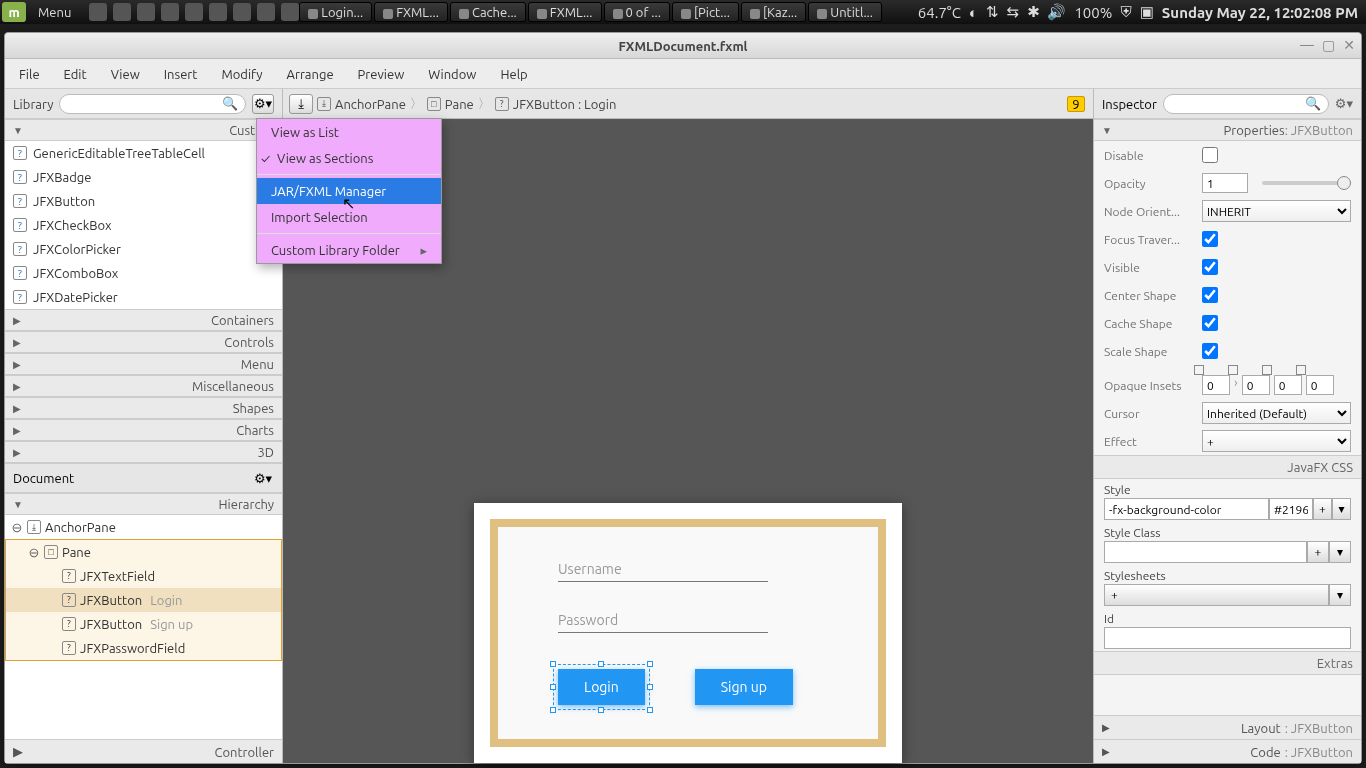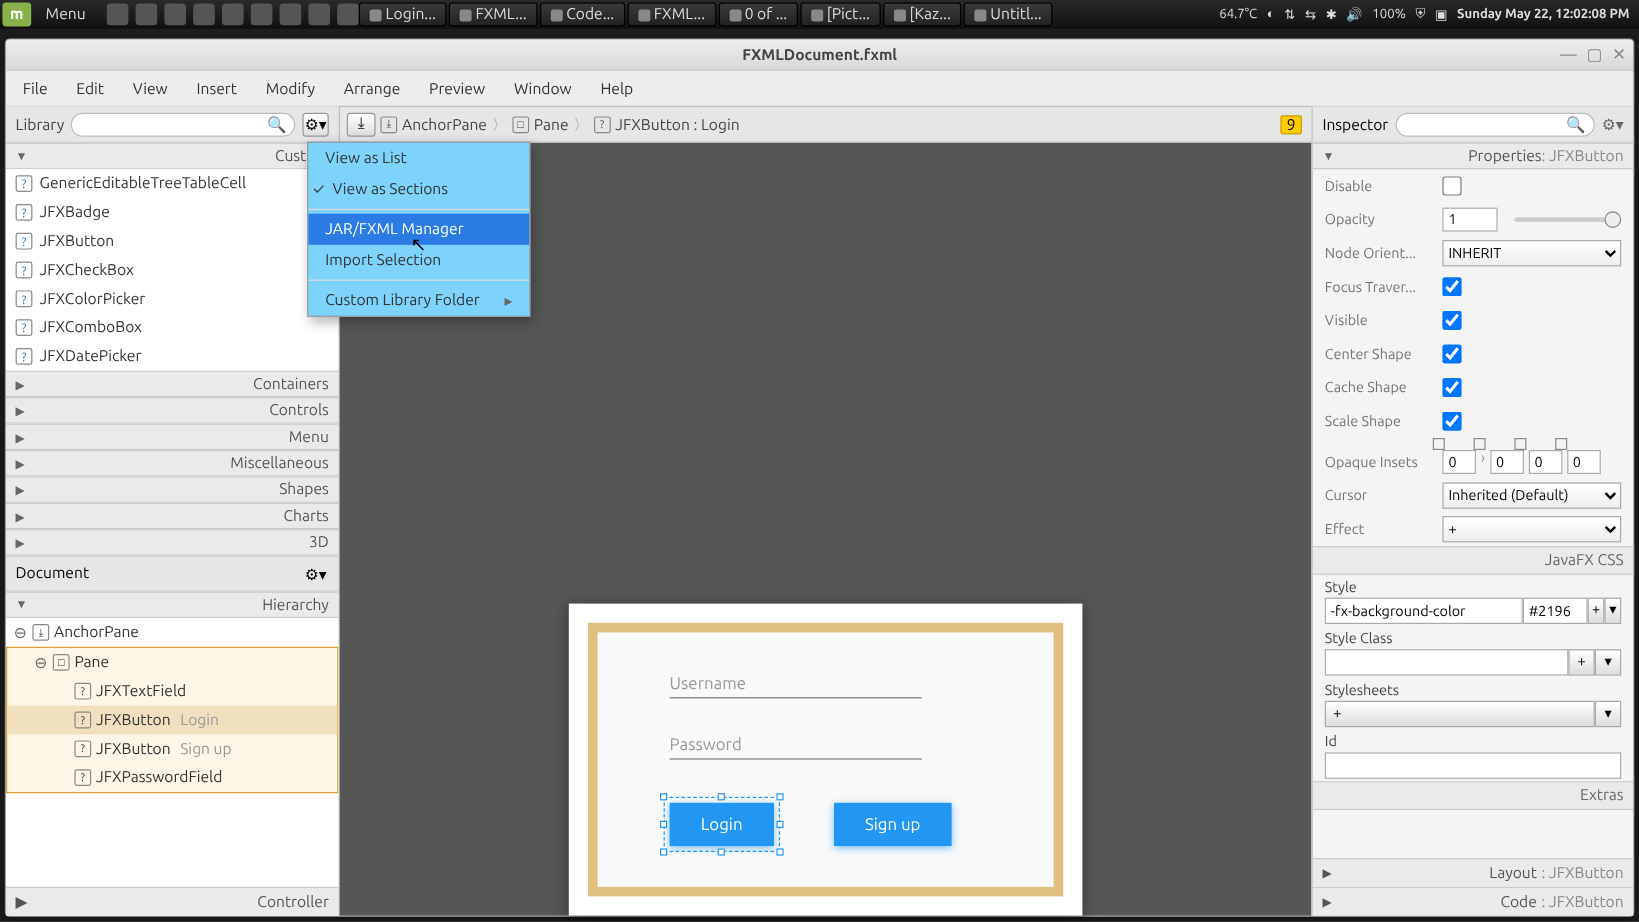--- a/index.html
+++ b/index.html
@@ -8,21 +8,21 @@
 
 .taskbar { position: absolute; top: 0; left: 0; right: 0; height: 24px; background: linear-gradient(#2a2a2a,#101010); display: flex; align-items: center; color: #ddd; font-size: 12px; }
 .taskbar .mint { width: 24px; height: 20px; background:#88b04b; margin:2px; border-radius:3px; display:flex;align-items:center;justify-content:center;color:#fff;font-weight:bold;}
 .taskbar .menu-btn { padding: 0 10px; }
 .taskbar .tray-icons { display:flex; gap:6px; margin-left:8px; }
 .taskbar .tray-icons span{width:18px;height:18px;background:#555;border-radius:3px;display:inline-block;}
 .taskbar .tasks { display:flex; gap:2px; }
 .taskbar .task { background:linear-gradient(#3a3a3a,#222); border:1px solid #000; padding:2px 8px; border-radius:3px; color:#ddd; font-size:11px; max-width:78px; white-space:nowrap; overflow:hidden; text-overflow:ellipsis;}
 .taskbar .task .tic{display:inline-block;width:10px;height:10px;background:#888;border-radius:2px;margin-right:3px;vertical-align:middle;}
 .taskbar .right { margin-left:auto; display:flex; align-items:center; gap:8px; padding-right:8px;}
-.taskbar .right span{font-size:11px;}
+.taskbar .right span{font-size:15px;}
 
 
 .app { position:absolute; top:32px; left:4px; right:4px; bottom:4px; background:#e8e8e8; border:1px solid #999; border-radius:4px; box-shadow:0 2px 10px rgba(0,0,0,.5); display:flex; flex-direction:column;}
 .titlebar { height:26px; background:linear-gradient(#eee,#d8d8d8); border-bottom:1px solid #bbb; display:flex; align-items:center; justify-content:center; position:relative; border-radius:4px 4px 0 0;}
 .titlebar .wbtns{position:absolute;right:6px;top:4px;display:flex;gap:8px;color:#888;}
 .titlebar .wbtns span{cursor:pointer;font-size:14px;}
 
 .menubar { height:30px; display:flex; align-items:center; gap:24px; padding:0 14px; background:#ededed; border-bottom:1px solid #ccc;}
 .menubar span{color:#333;}
 
@@ -80,28 +80,28 @@
 .prop-row select{flex:1;height:22px;border:1px solid #aaa;background:linear-gradient(#fff,#eee);font-size:12px;}
 .slider{flex:1;height:4px;background:#ccc;border-radius:2px;position:relative;margin-left:8px;}
 .slider .thumb{position:absolute;right:0;top:-5px;width:14px;height:14px;background:#eee;border:1px solid #888;border-radius:50%;}
 .insets{display:flex;gap:4px;}
 .insets input{width:28px !important;}
 .mini-tick{display:flex;gap:24px;margin-left:100px;margin-bottom:-4px;}
 .mini-tick span{width:10px;height:10px;border:1px solid #888;display:inline-block;}
 .sec-divider{height:24px;background:#eaeaea;border-top:1px solid #ccc;border-bottom:1px solid #ccc;display:flex;align-items:center;justify-content:flex-end;padding:0 8px;color:#666;font-size:12px;}
 .style-in{display:flex;gap:0;margin:2px 10px;}
 .style-in input{flex:1;height:22px;border:1px solid #aaa;padding:0 4px;font-size:12px;}
-.style-in .sm{width:54px;flex:none;}
+.style-in .sm{width:44px;flex:none;}
 .style-in .btn{width:22px;border:1px solid #aaa;background:linear-gradient(#fff,#ddd);text-align:center;line-height:20px;font-size:12px;}
 .lbl-only{padding:4px 10px 0;color:#444;font-size:12px;}
 .sec-foot{height:24px;background:#eaeaea;border-top:1px solid #ccc;display:flex;align-items:center;padding:0 8px;color:#555;}
 .sec-foot .tri{margin-right:6px;font-size:10px;} .sec-foot .lbl{margin-left:auto;} .sec-foot .ty{color:#888;margin-left:4px;}
 
 
-.popup{position:absolute;top:118px;left:256px;width:186px;background:#7dd3fc;border:1px solid #999;box-shadow:2px 4px 10px rgba(0,0,0,.3);z-index:50;}
+.popup{position:absolute;top:118px;left:256px;width:186px;background:#f0abfc;border:1px solid #999;box-shadow:2px 4px 10px rgba(0,0,0,.3);z-index:50;}
 .popup .mi{height:26px;display:flex;align-items:center;padding:0 14px;color:#333;font-size:13px;position:relative;}
 .popup .mi.check::before{content:"✓";position:absolute;left:4px;}
 .popup .mi.check{padding-left:20px;}
 .popup .mi.hi{background:#2a7be4;color:#fff;}
 .popup .sep{height:1px;background:#ddd;margin:3px 0;}
 .popup .mi .arr{margin-left:auto;color:#666;}
 .cursor{position:absolute;top:194px;left:342px;z-index:60;font-size:16px;color:#000;pointer-events:none;}
 </style>
 </head>
 <body>
@@ -116,21 +116,21 @@
       <span></span>
       <span></span>
       <span></span>
       <span></span>
       <span></span>
       <span></span>
   </div>
   <div class="tasks">
     <div class="task"><span class="tic"></span><span>Login...</span></div>
     <div class="task"><span class="tic"></span><span>FXML...</span></div>
-    <div class="task"><span class="tic"></span><span>Code...</span></div>
+    <div class="task"><span class="tic"></span><span>Cache...</span></div>
     <div class="task"><span class="tic"></span><span>FXML...</span></div>
     <div class="task"><span class="tic"></span><span>0 of ...</span></div>
     <div class="task"><span class="tic"></span><span>[Pict...</span></div>
     <div class="task"><span class="tic"></span><span>[Kaz...</span></div>
     <div class="task"><span class="tic"></span><span>Untitl...</span></div>
   </div>
   <div class="right">
     <span>64.7°C</span>
     <span>◐</span>
     <span>⇅</span>

